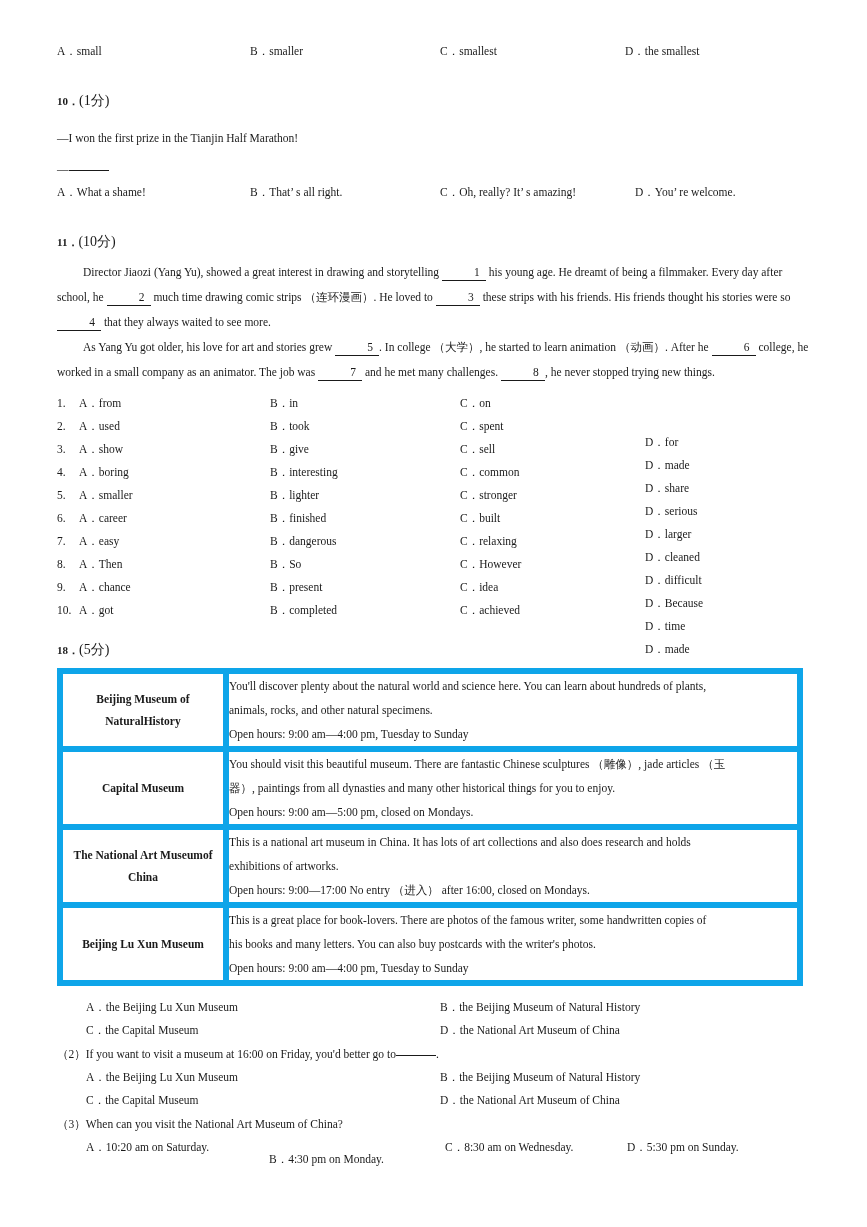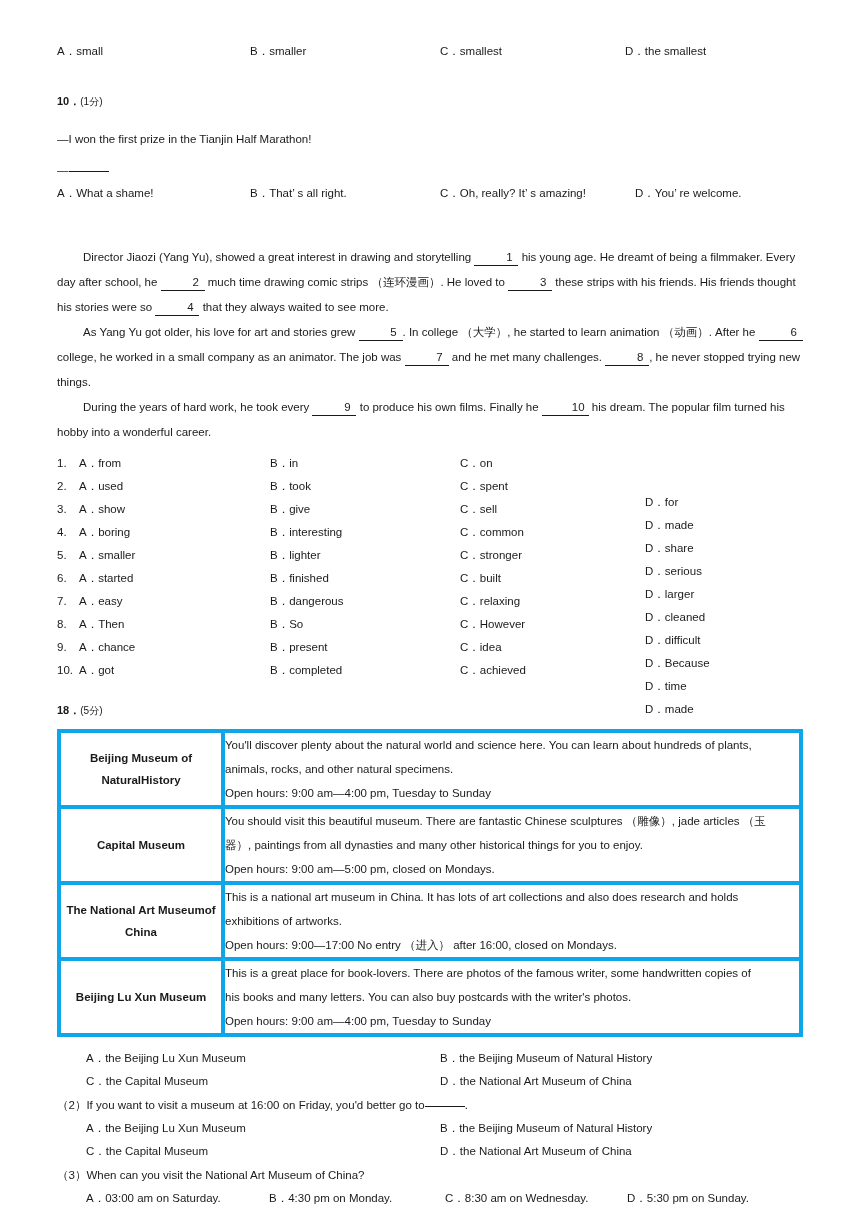--- a/index.html
+++ b/index.html
@@ -16,20 +16,21 @@
     font-size: 11.5px;
     overflow: hidden;
   }
   .page {
     position: absolute;
     left: 0; top: 0;
     width: 751px;
     height: 1227px;
     padding: 0;
     box-sizing: border-box;
+    font-family: Liberation Serif, serif;
   }
   .content {
     position: absolute;
     left: 57px;
     top: 40px;
     width: 755px;
   }
 
   
   .opt-row {
@@ -73,21 +74,21 @@
   
   .q-head {
     font-weight: bold;
     font-size: 11px;
     margin: 0;
     padding: 0;
     line-height: 16px;
   }
   .q-head .pts {
     font-weight: normal;
-    font-size: 10px;
+    font-size: 14px;
   }
 
   .stem {
     line-height: 23px;
     white-space: nowrap;
     margin-top: 8px;
   }
 
   .blank-line {
     display: inline-block;
@@ -114,21 +115,21 @@
   }
 
   
   table.museums {
     border-collapse: collapse;
     width: 746px;
     table-layout: fixed;
     margin: 0;
   }
   table.museums td {
-    border: 4px solid #0ea5e9;
+    border: 6px solid #0ea5e9;
     padding: 0;
     vertical-align: middle;
   }
   td.name {
     width: 160px;
     text-align: center;
     font-weight: bold;
     padding: 4px 2px;
     line-height: 22px;
   }
@@ -144,21 +145,21 @@
   
   .subq {
     line-height: 23px;
     margin-top: 1px;
     white-space: nowrap;
   }
   .subq-opts { position: relative; height: 23px; line-height: 23px; white-space: nowrap; }
   .subq-opts .sa { position: absolute; left: 29px; top: 0; text-align: right; }
   .subq-opts .sb { position: absolute; left: 383px; top: 0; }
   .q3row .oa { position: absolute; left: 29px; top: 0; }
-  .q3row .ob { position: absolute; left: 212px; top: 0; }
+  .q3row .ob { position: absolute; left: 212px; top: 12px; }
   .q3row .oc { position: absolute; left: 388px; top: 0; }
   .q3row .od { position: absolute; left: 570px; top: 0; }
 
   .spacer-lg { height: 30px; }
   .spacer-md { height: 20px; }
   .spacer-sm { height: 10px; }
 </style>
 </head>
 <body>
 
@@ -184,20 +185,23 @@
     </div>
     <div class="opt-row q10">
       <span class="col c-a">A．What a shame!</span>
       <span class="col c-b">B．That’ s all right.</span>
       <span class="col c-c">C．Oh, really? It’ s amazing!</span>
       <span class="col c-d">D．You’ re welcome.</span>
     </div>
 
     <div class="spacer-lg"></div>
 
+    <div class="q-head">
+      <span>11．</span><span class="pts">(10分)</span>
+    </div>
     <div class="spacer-sm"></div>
 
     <div class="passage">
       <p class="indent">
         <span>Director Jiaozi (Yang Yu), showed a great interest in drawing and storytelling</span>
         <span class="fill">1</span>
         <span>his young age. He dreamt of being a filmmaker.</span>
         <span>Every day after school, he</span>
         <span class="fill">2</span>
         <span>much time drawing comic strips （连环漫画）. He loved to</span>
@@ -211,28 +215,20 @@
         <span>As Yang Yu got older, his love for art and stories grew</span>
         <span class="fill">5</span><span>. In college （大学）, he started to learn animation （动画）. After</span>
         <span>he</span>
         <span class="fill">6</span>
         <span>college, he worked in a small company as an animator. The job was</span>
         <span class="fill">7</span>
         <span>and he met many challenges.</span>
         <span class="fill">8</span><span>, he never</span>
         <span>stopped trying new things.</span>
       </p>
-      <p class="indent">
-        <span>During the years of hard work, he took every</span>
-        <span class="fill">9</span>
-        <span>to produce his own films. Finally he</span>
-        <span class="fill">10</span>
-        <span>his dream. The popular film</span>
-        <span>turned his hobby into a wonderful career.</span>
-      </p>
     </div>
 
     <div class="cloze-opts" id="cloze-options">
         <div class="cloze-row">
           <span class="num">1.</span>
           <span class="col c-a">A．from</span>
           <span class="col c-b">B．in</span>
           <span class="col c-c">C．on</span>
           <span class="col c-d">D．for</span>
         </div>
@@ -259,21 +255,21 @@
         </div>
         <div class="cloze-row">
           <span class="num">5.</span>
           <span class="col c-a">A．smaller</span>
           <span class="col c-b">B．lighter</span>
           <span class="col c-c">C．stronger</span>
           <span class="col c-d">D．larger</span>
         </div>
         <div class="cloze-row">
           <span class="num">6.</span>
-          <span class="col c-a">A．started</span>
+          <span class="col c-a">A．career</span>
           <span class="col c-b">B．finished</span>
           <span class="col c-c">C．built</span>
           <span class="col c-d">D．cleaned</span>
         </div>
         <div class="cloze-row">
           <span class="num">7.</span>
           <span class="col c-a">A．easy</span>
           <span class="col c-b">B．dangerous</span>
           <span class="col c-c">C．relaxing</span>
           <span class="col c-d">D．difficult</span>
@@ -365,20 +361,20 @@
     </div>
     <div class="subq-opts">
       <span class="sa">C．the Capital Museum</span>
       <span class="sb">D．the National Art Museum of China</span>
     </div>
 
     <div class="subq">
       <span>（3）</span><span>When can you visit the National Art Museum of China?</span>
     </div>
     <div class="subq-opts q3row">
-      <span class="oa">A．03:00 am on Saturday.</span>
+      <span class="oa">A．10:20 am on Saturday.</span>
       <span class="ob">B．4:30 pm on Monday.</span>
       <span class="oc">C．8:30 am on Wednesday.</span>
       <span class="od">D．5:30 pm on Sunday.</span>
     </div>
 
   </div>
 </div>
 
 </body></html>

